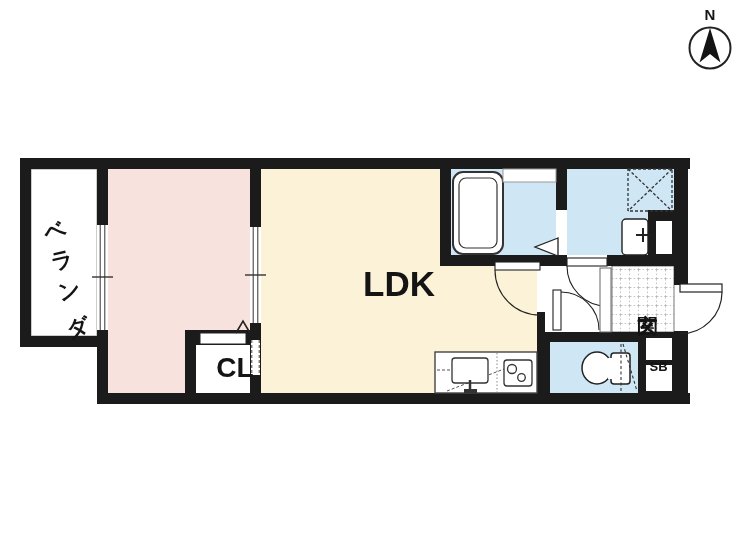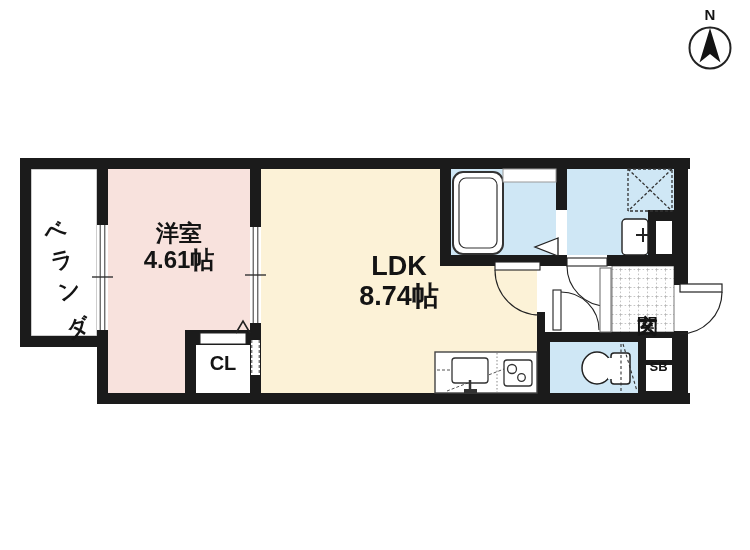--- a/index.html
+++ b/index.html
@@ -12,22 +12,22 @@
   }
   #plan-svg{position:absolute;left:0;top:0;}
   .lbl{position:absolute; font-weight:bold; color:#141414; text-align:center; line-height:1.12;}
   .lbl-veranda{
     left:38px; top:188px; width:52px; height:160px;
     writing-mode:vertical-rl; text-orientation:upright;
     font-size:22px; letter-spacing:7px; transform:rotate(-13deg); line-height:52px;
   }
   .lbl-bedroom{left:110px; top:221px; width:138px; font-size:23px;}
   .lbl-bedroom .size{font-size:24px;}
-  .lbl-ldk{left:263px; top:251px; width:272px; font-size:27px;}
-  .lbl-cl{left:196px; top:352px; width:54px; font-size:20px;}
+  .lbl-ldk{left:263px; top:264px; width:272px; font-size:35px;}
+  .lbl-cl{left:208px; top:352px; width:54px; font-size:28px;}
   .lbl-genkan{
     left:634px; top:271px; width:28px; height:58px;
     writing-mode:vertical-rl; text-orientation:upright;
     font-size:20px; letter-spacing:2px; line-height:28px;
   }
   .lbl-sb{left:645px; top:360px; width:27px; font-size:13px;}
   .lbl-n{left:700px; top:7px; width:20px; font-size:15px;}
 </style>
 </head>
 <body>
@@ -180,28 +180,23 @@
   </g>
 
   <g>
     <circle cx="710" cy="48" r="20.5" fill="#ffffff" stroke="#222" stroke-width="2"></circle>
     <polygon points="710,28 720.5,62.5 710,54 699.5,62.5" fill="#141414"></polygon>
   </g>
 </svg>
 
 <div class="lbl lbl-veranda">ベランダ</div>
 
-<div class="lbl lbl-bedroom">
-  <div>洋室</div>
-  <div class="size">4.61帖</div>
-</div>
 
 <div class="lbl lbl-ldk">
   <div>LDK</div>
-  <div>8.74帖</div>
 </div>
 
 <div class="lbl lbl-cl">CL</div>
 
 <div class="lbl lbl-genkan">玄関</div>
 
 <div class="lbl lbl-sb">SB</div>
 
 <div class="lbl lbl-n">N</div>
 

